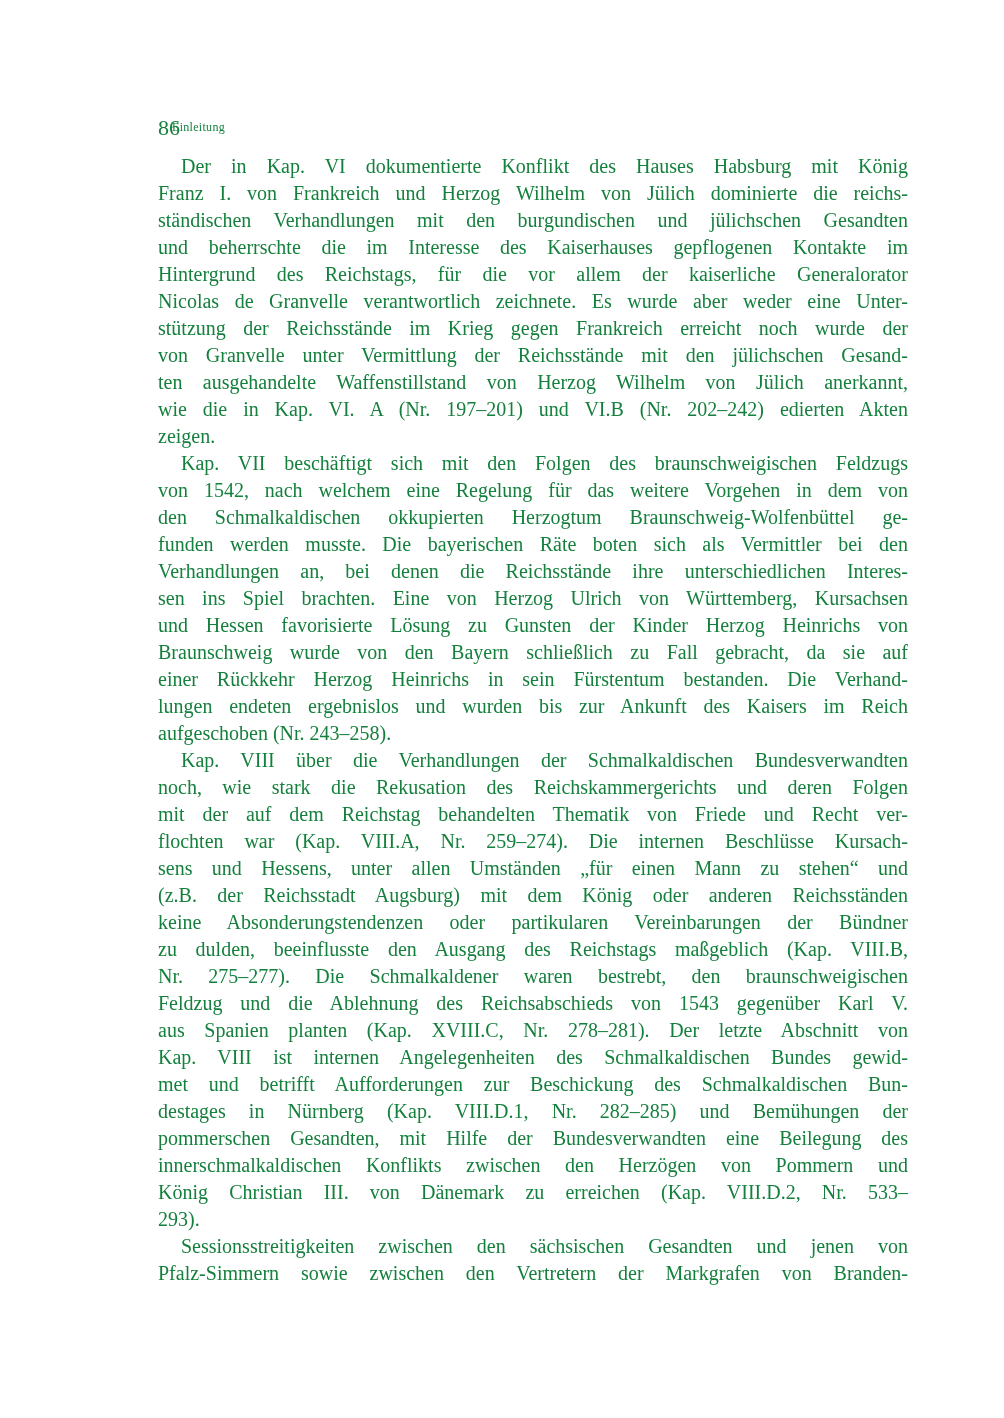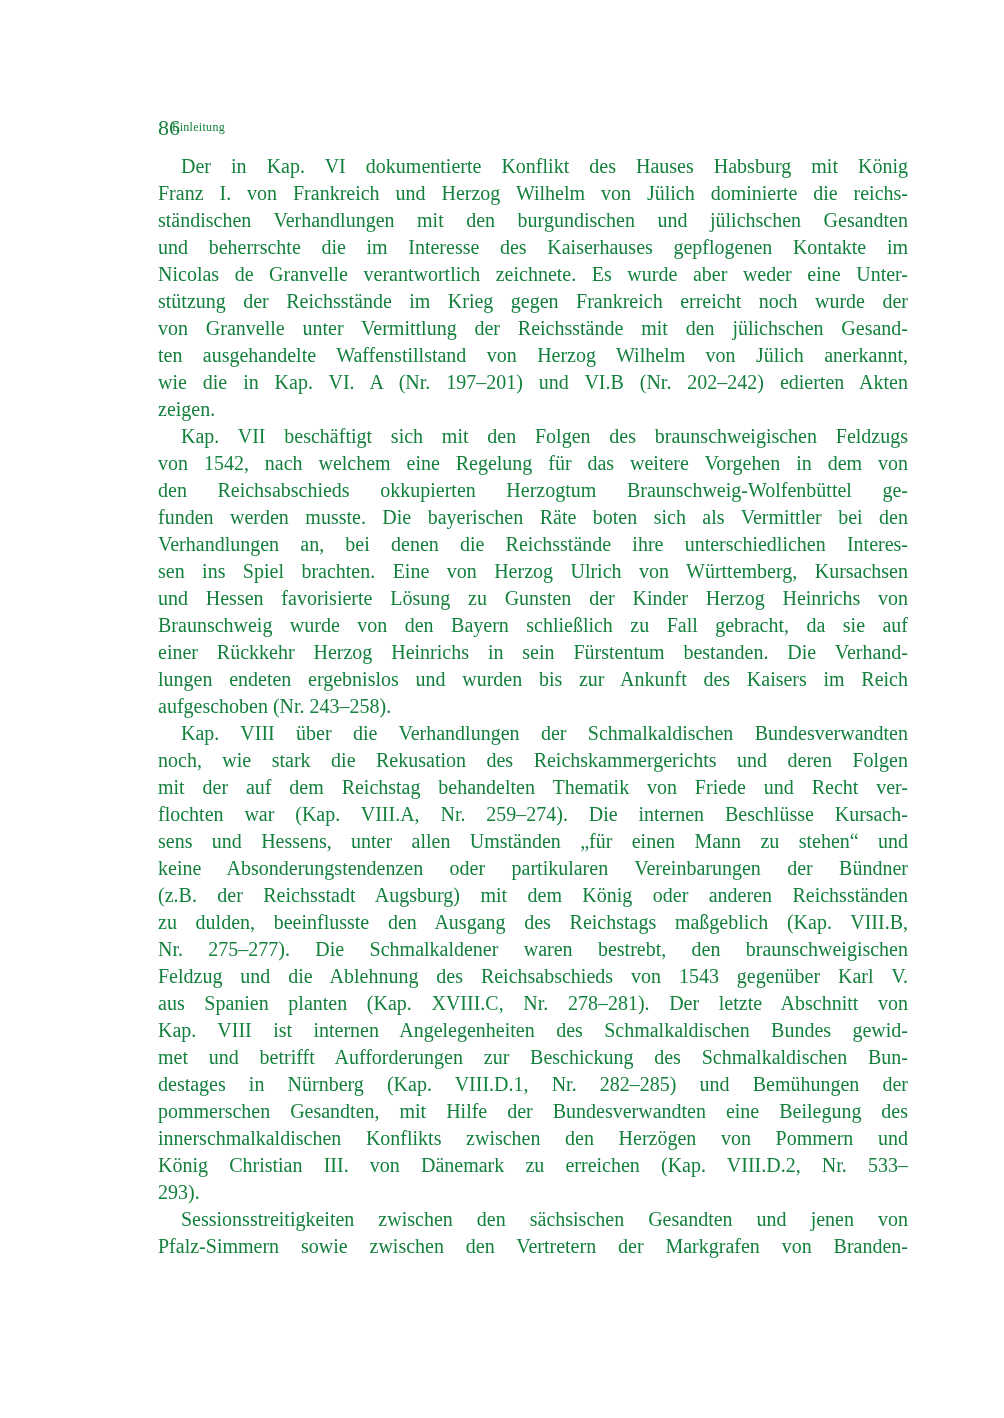--- a/index.html
+++ b/index.html
@@ -73,44 +73,45 @@
 <div class="page" style="background: rgb(255, 255, 255); color: #15803d; margin-top: 32px;">
   <div class="running-head">
     <span class="page-number">86</span>
     <span class="running-title">Einleitung</span>
   </div>
   <div class="text-body">
       <div class="line first">Der in Kap. VI dokumentierte Konflikt des Hauses Habsburg mit König</div>
       <div class="line">Franz I. von Frankreich und Herzog Wilhelm von Jülich dominierte die reichs-</div>
       <div class="line">ständischen Verhandlungen mit den burgundischen und jülichschen Gesandten</div>
       <div class="line">und beherrschte die im Interesse des Kaiserhauses gepflogenen Kontakte im</div>
+      <div class="line">Hintergrund des Reichstags, für die vor allem der kaiserliche Generalorator</div>
       <div class="line">Nicolas de Granvelle verantwortlich zeichnete. Es wurde aber weder eine Unter-</div>
       <div class="line">stützung der Reichsstände im Krieg gegen Frankreich erreicht noch wurde der</div>
       <div class="line">von Granvelle unter Vermittlung der Reichsstände mit den jülichschen Gesand-</div>
       <div class="line">ten ausgehandelte Waffenstillstand von Herzog Wilhelm von Jülich anerkannt,</div>
       <div class="line">wie die in Kap. VI. A (Nr. 197–201) und VI.B (Nr. 202–242) edierten Akten</div>
       <div class="line pgend">zeigen.</div>
       <div class="line first">Kap. VII beschäftigt sich mit den Folgen des braunschweigischen Feldzugs</div>
       <div class="line">von 1542, nach welchem eine Regelung für das weitere Vorgehen in dem von</div>
-      <div class="line">den Reichsabschieds okkupierten Herzogtum Braunschweig-Wolfenbüttel ge-</div>
+      <div class="line">den Schmalkaldischen okkupierten Herzogtum Braunschweig-Wolfenbüttel ge-</div>
       <div class="line">funden werden musste. Die bayerischen Räte boten sich als Vermittler bei den</div>
       <div class="line">Verhandlungen an, bei denen die Reichsstände ihre unterschiedlichen Interes-</div>
       <div class="line">sen ins Spiel brachten. Eine von Herzog Ulrich von Württemberg, Kursachsen</div>
       <div class="line">und Hessen favorisierte Lösung zu Gunsten der Kinder Herzog Heinrichs von</div>
       <div class="line">Braunschweig wurde von den Bayern schließlich zu Fall gebracht, da sie auf</div>
       <div class="line">einer Rückkehr Herzog Heinrichs in sein Fürstentum bestanden. Die Verhand-</div>
       <div class="line">lungen endeten ergebnislos und wurden bis zur Ankunft des Kaisers im Reich</div>
       <div class="line pgend">aufgeschoben (Nr. 243–258).</div>
       <div class="line first">Kap. VIII über die Verhandlungen der Schmalkaldischen Bundesverwandten</div>
       <div class="line">noch, wie stark die Rekusation des Reichskammergerichts und deren Folgen</div>
       <div class="line">mit der auf dem Reichstag behandelten Thematik von Friede und Recht ver-</div>
       <div class="line">flochten war (Kap. VIII.A, Nr. 259–274). Die internen Beschlüsse Kursach-</div>
       <div class="line">sens und Hessens, unter allen Umständen „für einen Mann zu stehen“ und</div>
+      <div class="line">(z.B. der Reichsstadt Augsburg) mit dem König oder anderen Reichsständen</div>
       <div class="line">keine Absonderungstendenzen oder partikularen Vereinbarungen der Bündner</div>
-      <div class="line">(z.B. der Reichsstadt Augsburg) mit dem König oder anderen Reichsständen</div>
       <div class="line">zu dulden, beeinflusste den Ausgang des Reichstags maßgeblich (Kap. VIII.B,</div>
       <div class="line">Nr. 275–277). Die Schmalkaldener waren bestrebt, den braunschweigischen</div>
       <div class="line">Feldzug und die Ablehnung des Reichsabschieds von 1543 gegenüber Karl V.</div>
       <div class="line">aus Spanien planten (Kap. XVIII.C, Nr. 278–281). Der letzte Abschnitt von</div>
       <div class="line">Kap. VIII ist internen Angelegenheiten des Schmalkaldischen Bundes gewid-</div>
       <div class="line">met und betrifft Aufforderungen zur Beschickung des Schmalkaldischen Bun-</div>
       <div class="line">destages in Nürnberg (Kap. VIII.D.1, Nr. 282–285) und Bemühungen der</div>
       <div class="line">pommerschen Gesandten, mit Hilfe der Bundesverwandten eine Beilegung des</div>
       <div class="line">innerschmalkaldischen Konflikts zwischen den Herzögen von Pommern und</div>
       <div class="line">König Christian III. von Dänemark zu erreichen (Kap. VIII.D.2, Nr. 533–</div>

